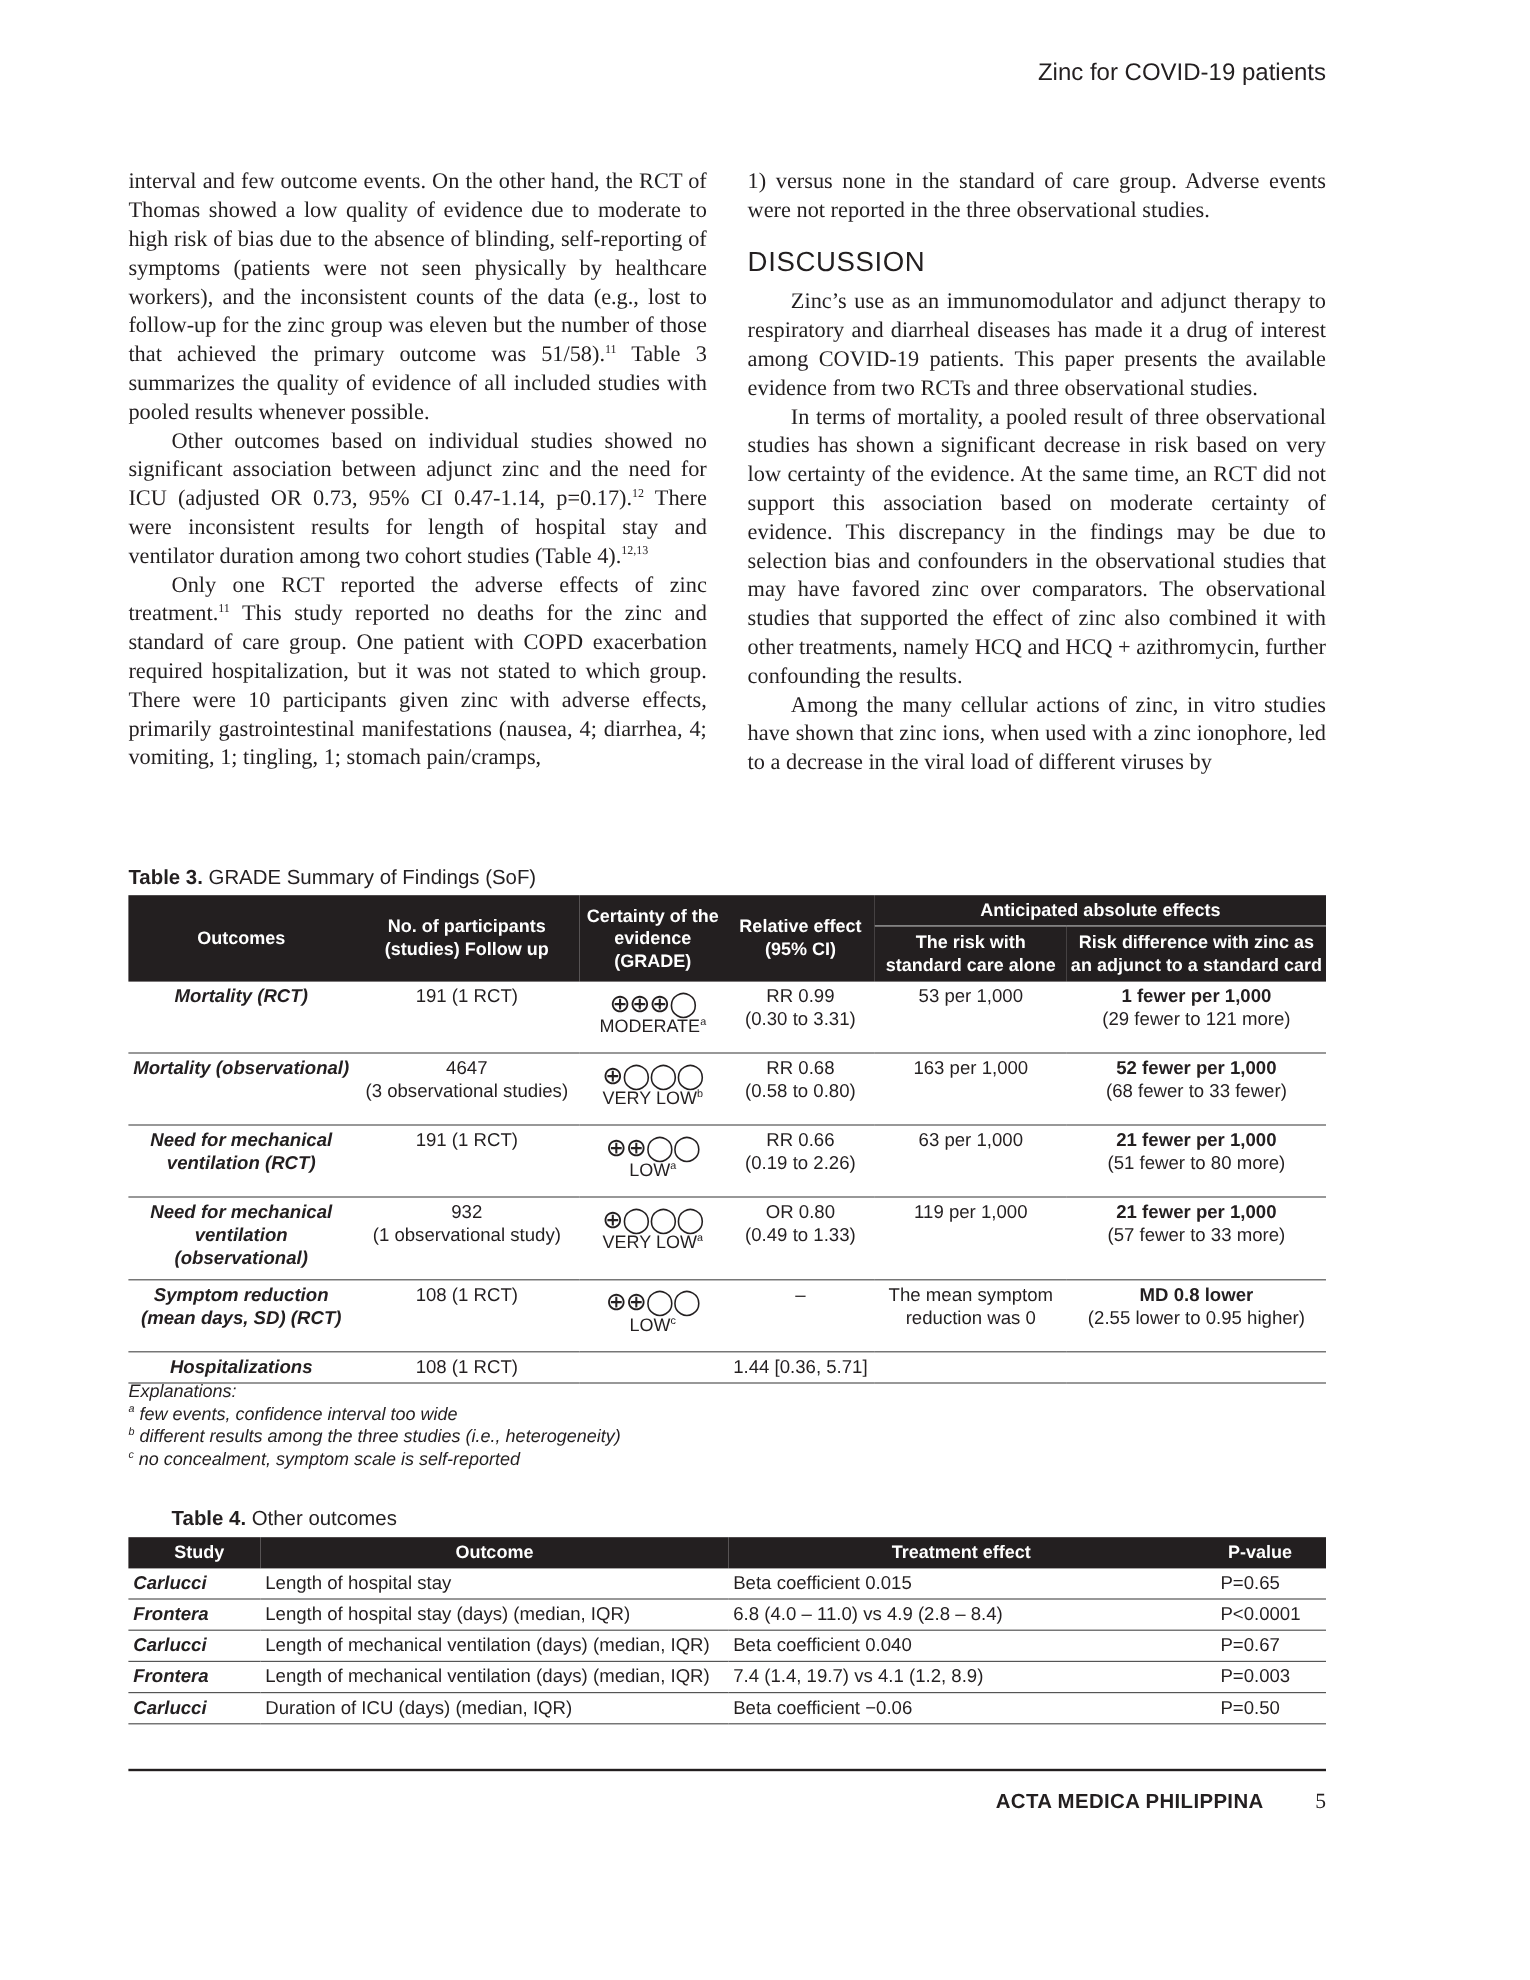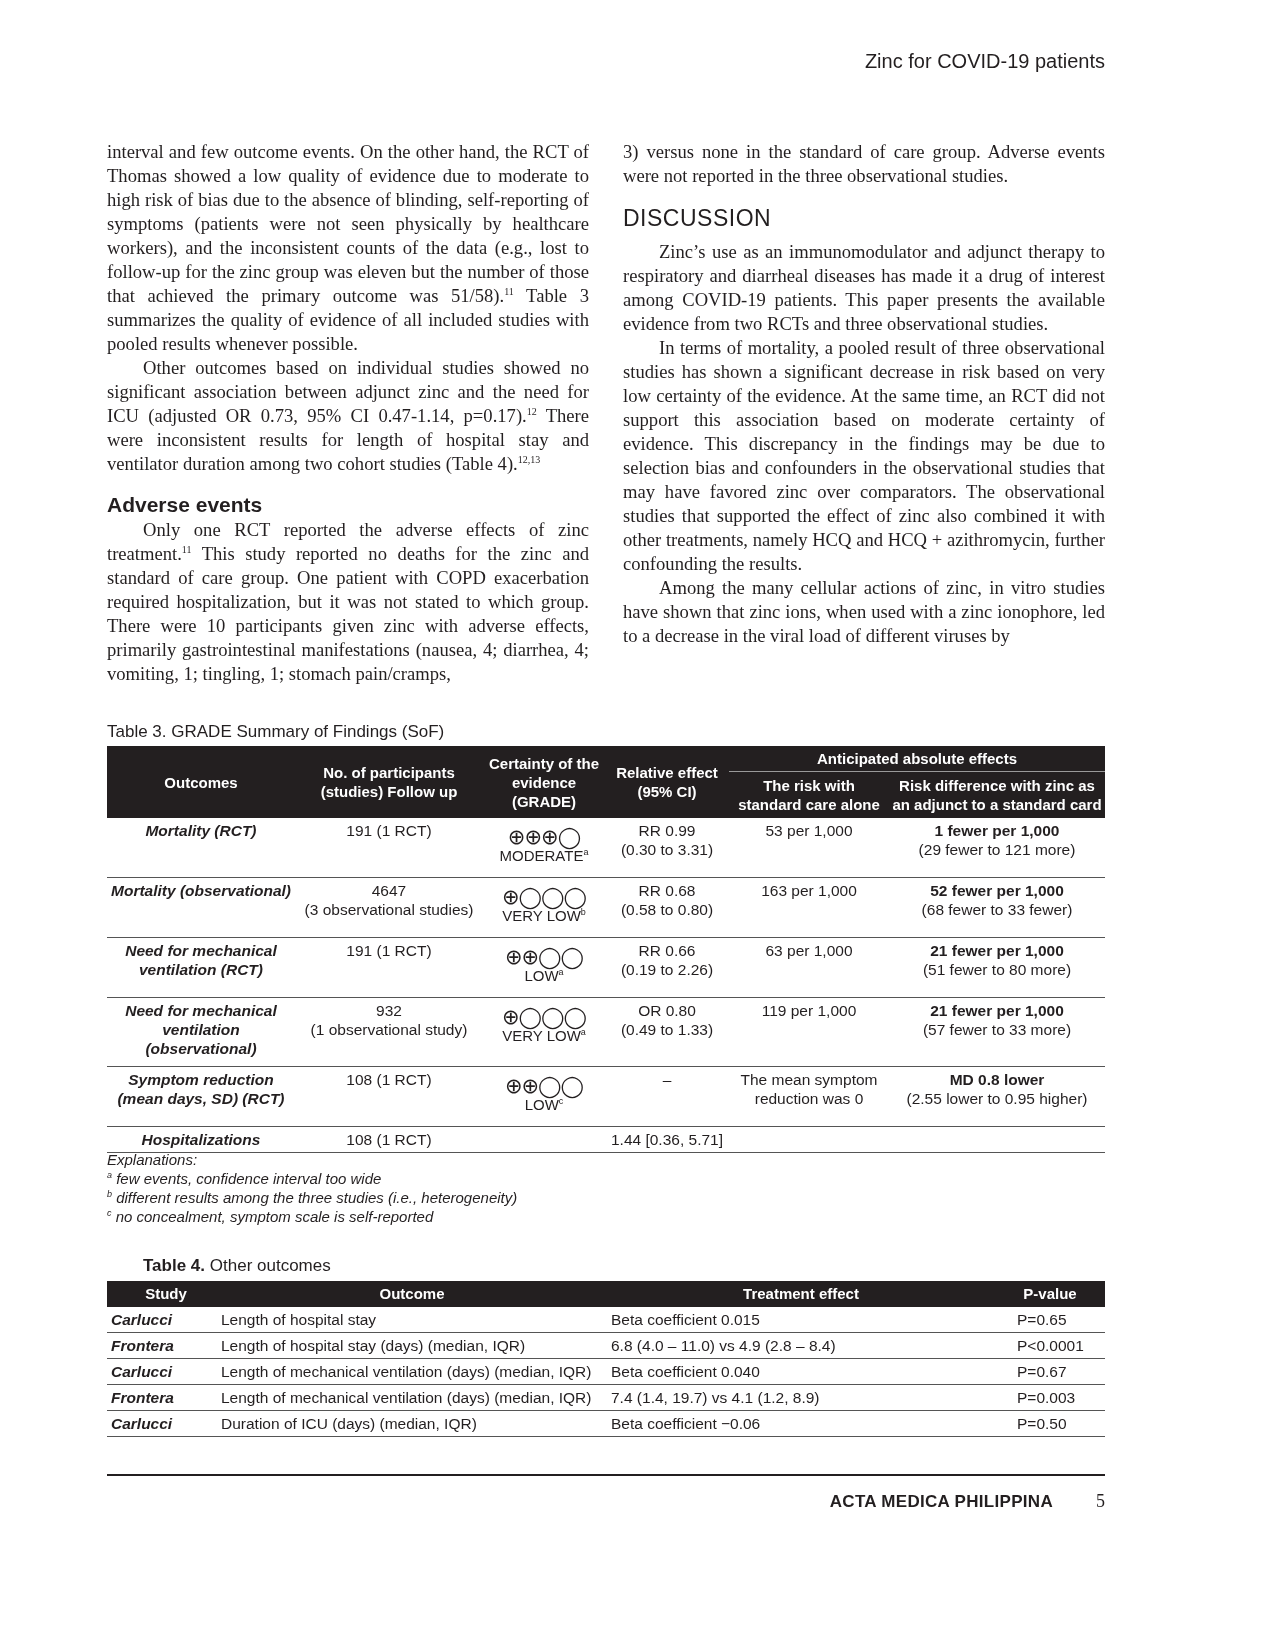--- a/index.html
+++ b/index.html
@@ -13,21 +13,21 @@
   #col-left { left: 107px; }
   #col-right { left: 623px; }
   .col p { margin: 0; }
   .col p.ind { text-indent: 36px; }
   .col h3 { font-size: 21px; margin: 16px 0 0 0; font-weight: bold; line-height: 26px; }
   .col h2 { font-size: 23px; margin: 18px 0 10px 0; font-weight: normal; letter-spacing: 0.5px; }
   sup { font-size: 10px; line-height: 0; vertical-align: super; }
 
   
   #t3-caption { position: absolute; top: 722px; left: 107px; font-size: 17px; }
-  #t3-caption b { font-weight: normal; }
+  #t3-caption b { font-weight: bold; }
   #table3 { position: absolute; top: 746px; left: 107px; width: 998px; border-collapse: collapse; font-size: 15.5px; }
   #table3 th { background: #231f20; color: #fff; font-weight: bold; font-size: 15px; padding: 4px 3px; line-height: 19px; text-align: center; vertical-align: middle; }
   #table3 th.group { border-bottom: 1px solid #999; padding: 3px; }
   #table3 td { padding: 3px 4px 8px 4px; line-height: 19px; text-align: center; vertical-align: top; border-bottom: 1px solid #555; }
   #table3 td.outcome { text-align: center; font-weight: bold; font-style: italic; padding-left: 4px; }
   #table3 td.diff b { font-weight: bold; }
   .grade-sym { font-size: 21px; letter-spacing: -1px; display: block; margin-top: 6px; line-height: 20px; }
   .grade-lbl { display: block; font-size: 15px; line-height: 18px; }
   .grade-lbl sup { font-size: 9px; }
   #table3 tr.row-data td { height: 48px; }
@@ -50,26 +50,25 @@
   #footer-page { position: absolute; top: 1491px; right: 170px; font-size: 18px; }
 </style>
 </head>
 <body>
 
 <div id="running-head" class="sans">Zinc for COVID-19 patients</div>
 
 <div id="col-left" class="col serif">
   <p><span>interval and few outcome events. On the other hand, the RCT of Thomas showed a low quality of evidence due to moderate to high risk of bias due to the absence of blinding, self-reporting of symptoms (patients were not seen physically by healthcare workers), and the inconsistent counts of the data (e.g., lost to follow-up for the zinc group was eleven but the number of those that achieved the primary outcome was 51/58).</span><sup>11</sup><span> Table 3 summarizes the quality of evidence of all included studies with pooled results whenever possible.</span></p>
   <p class="ind"><span>Other outcomes based on individual studies showed no significant association between adjunct zinc and the need for ICU (adjusted OR 0.73, 95% CI 0.47-1.14, p=0.17).</span><sup>12</sup><span> There were inconsistent results for length of hospital stay and ventilator duration among two cohort studies (Table 4).</span><sup>12,13</sup></p>
-  <h3 class="sans">Adverse events</h3>
   <p class="ind"><span>Only one RCT reported the adverse effects of zinc treatment.</span><sup>11</sup><span> This study reported no deaths for the zinc and standard of care group. One patient with COPD exacerbation required hospitalization, but it was not stated to which group. There were 10 participants given zinc with adverse effects, primarily gastrointestinal manifestations (nausea, 4; diarrhea, 4; vomiting, 1; tingling, 1; stomach pain/cramps,</span></p>
 </div>
 
 <div id="col-right" class="col serif">
-  <p>3) versus none in the standard of care group. Adverse events were not reported in the three observational studies.</p>
+  <p>1) versus none in the standard of care group. Adverse events were not reported in the three observational studies.</p>
   <h2 class="sans">DISCUSSION</h2>
   <p class="ind">Zinc’s use as an immunomodulator and adjunct therapy to respiratory and diarrheal diseases has made it a drug of interest among COVID-19 patients. This paper presents the available evidence from two RCTs and three observational studies.</p>
   <p class="ind">In terms of mortality, a pooled result of three observational studies has shown a significant decrease in risk based on very low certainty of the evidence. At the same time, an RCT did not support this association based on moderate certainty of evidence. This discrepancy in the findings may be due to selection bias and confounders in the observational studies that may have favored zinc over comparators. The observational studies that supported the effect of zinc also combined it with other treatments, namely HCQ and HCQ + azithromycin, further confounding the results.</p>
   <p class="ind">Among the many cellular actions of zinc, in vitro studies have shown that zinc ions, when used with a zinc ionophore, led to a decrease in the viral load of different viruses by</p>
 </div>
 
 <div id="t3-caption" class="sans"><b>Table 3.</b><span> GRADE Summary of Findings (SoF)</span></div>
 
 <table id="table3" class="sans">
   <colgroup>

